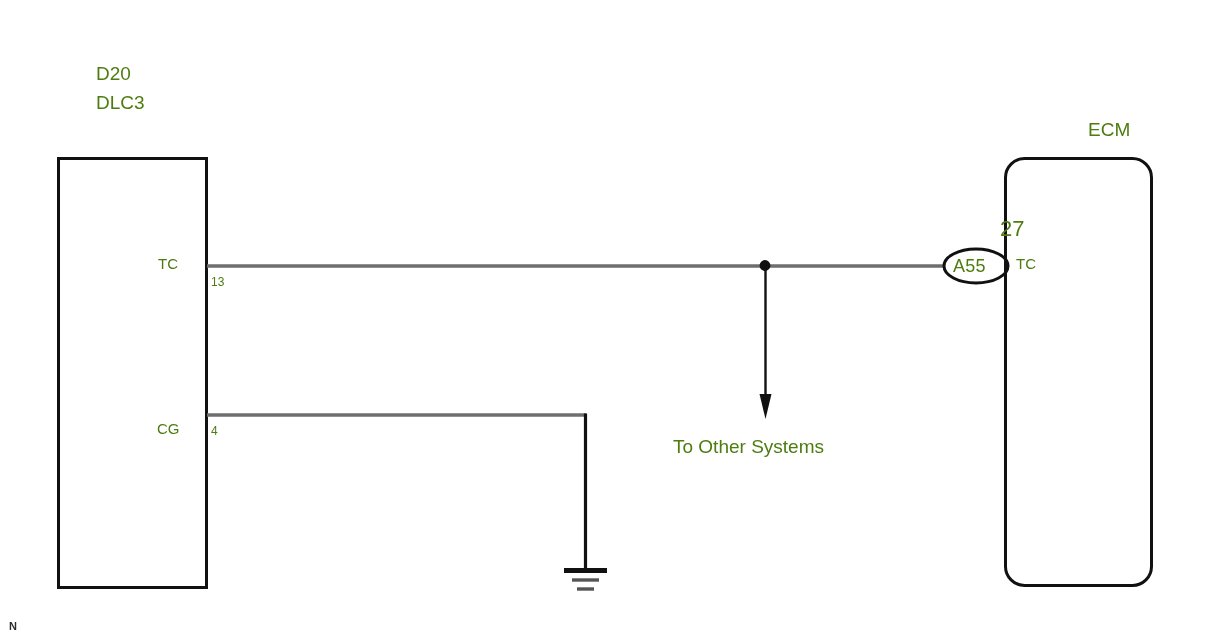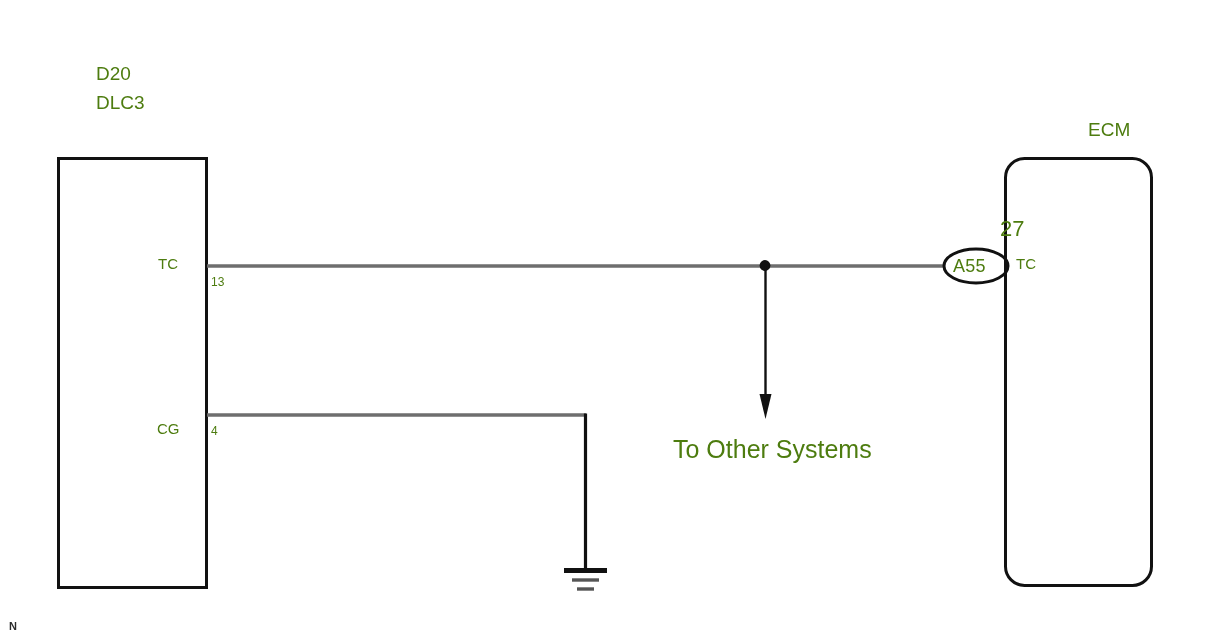--- a/index.html
+++ b/index.html
@@ -39,21 +39,21 @@
     font-size: 15px;
   }
   .lbl-pinnum {
     font-size: 12px;
   }
   .lbl-conn-num {
     font-size: 22px;
     margin-left: 40px;
   }
   .lbl-branch {
-    font-size: 25px;
+    font-size: 19px;
   }
   .lbl-corner {
     font-size: 11px;
     font-weight: bold;
     color: #2b2b2b;
   }
   .lbl-oval-text {
     font-size: 18px;
     letter-spacing: 0.2px;
   }

